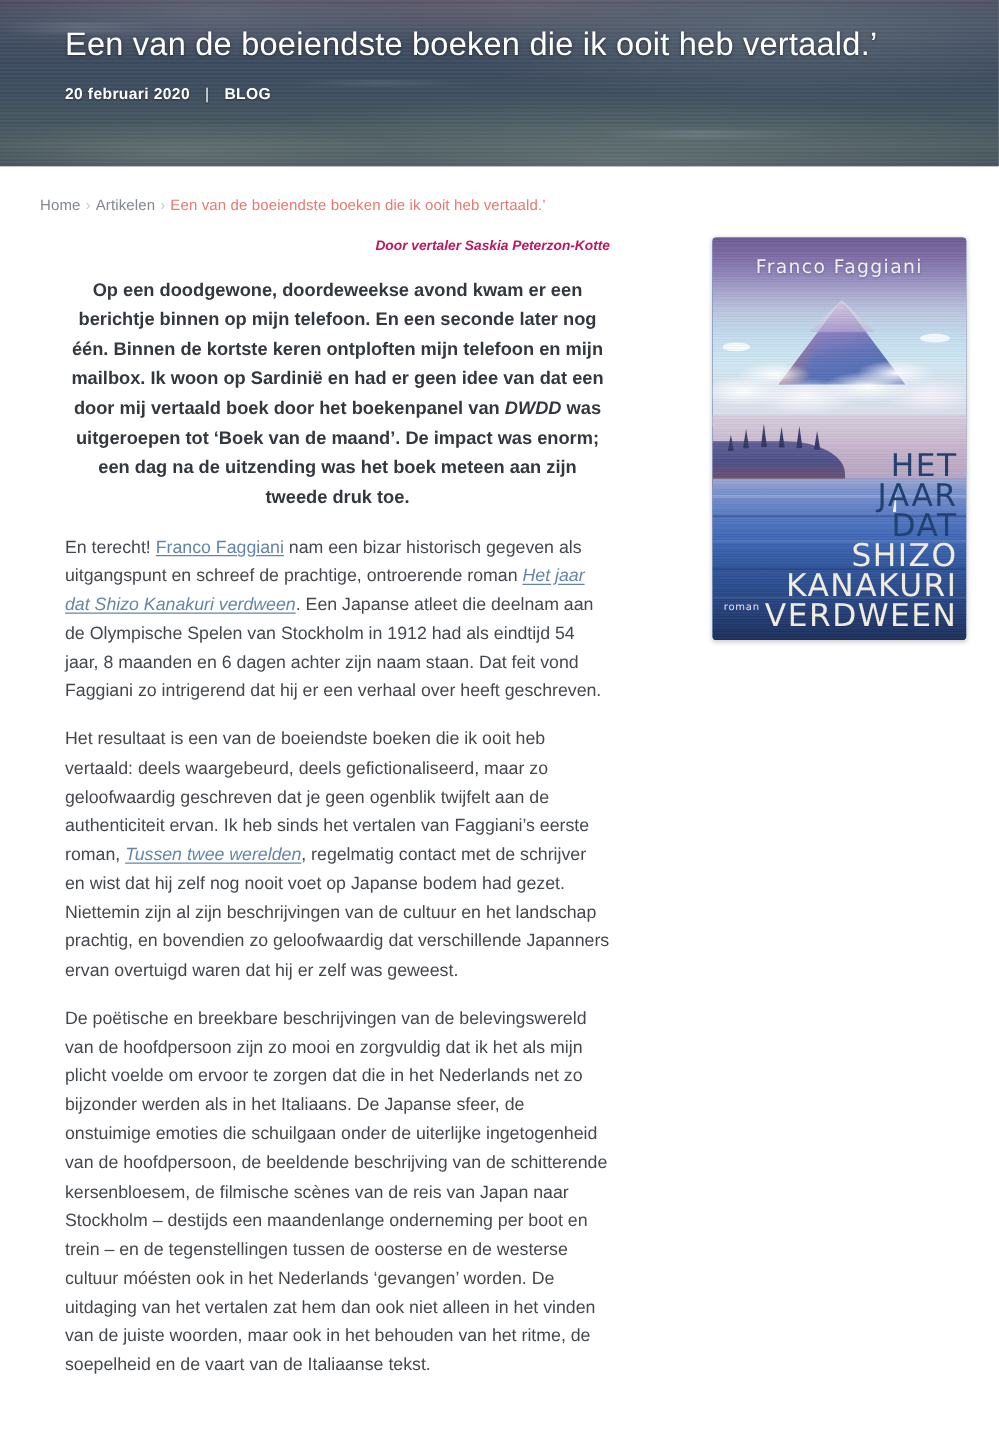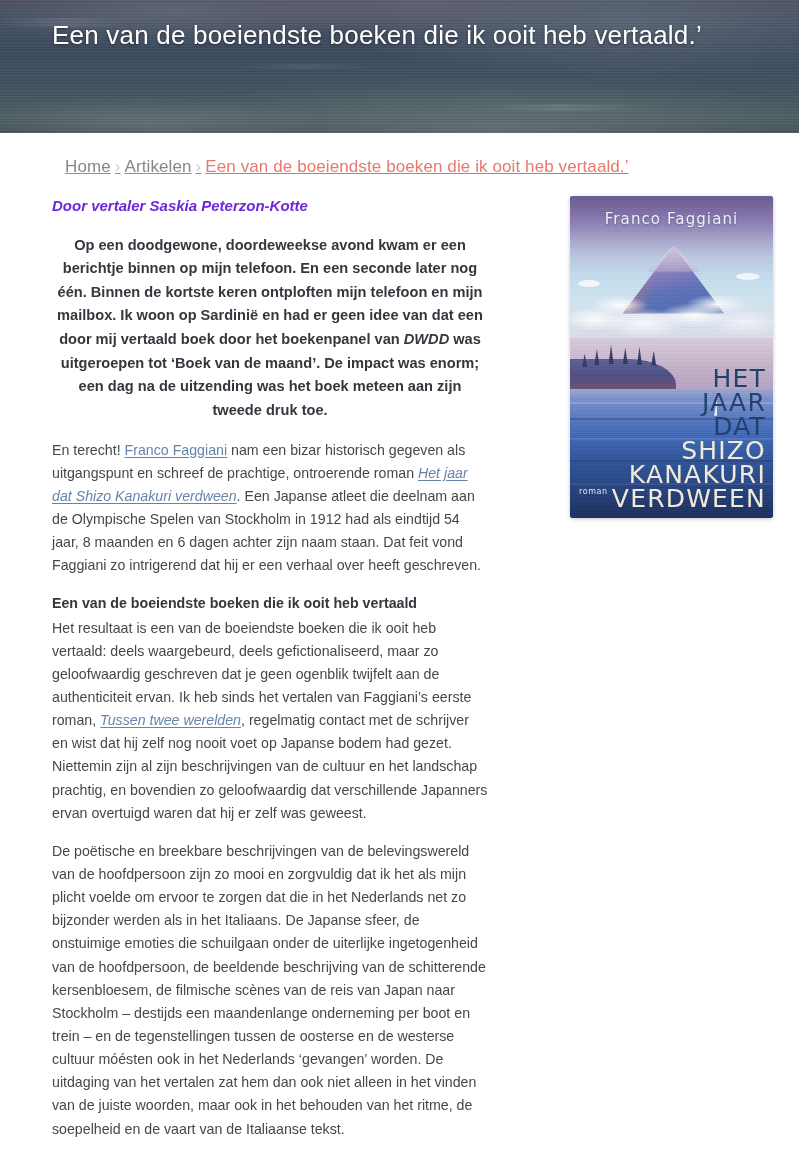--- a/index.html
+++ b/index.html
@@ -89,25 +89,24 @@
     text-shadow: 0 1px 2px rgba(0,0,0,.45);
   }
   .hero-meta .sep {
     display: inline-block;
     padding: 0 12px;
     font-weight: 400;
   }
 
   
   .breadcrumb {
-    padding: 24px 0 0 65px;
-    font-size: 17px;
+    padding: 24px 0 0 32px;
+    font-size: 12px;
     color: #8b9096;
     letter-spacing: .1px;
-    text-decoration: underline;
   }
   .breadcrumb a {
     color: #83888e;
     text-decoration: none;
   }
   .breadcrumb .chev {
     color: #c9ccd0;
     padding: 0 4px;
   }
   .breadcrumb .current { color: #e8796e; }
@@ -125,25 +124,26 @@
   .aside {
     flex: 1 1 auto;
     display: flex;
     justify-content: flex-start;
     padding-left: 82px;
     padding-top: 1px;
   }
 
   .byline {
     margin: 0 0 16px 0;
-    font-size: 15px;
+    font-size: 11px;
     font-weight: 700;
     font-style: italic;
-    color: #6d28d9;
+    color: #be185d;
     line-height: 1.5;
+    text-align: right;
   }
   .lead {
     margin: 0 0 16px 0;
     font-size: 14.6px;
     font-weight: 700;
     line-height: 1.62;
     color: #33383e;
     text-align: center;
   }
   .lead em { font-style: italic; }
@@ -313,38 +313,40 @@
 </style>
 </head>
 <body>
 
 <header class="hero">
   <div class="hero-bg"></div>
   <div class="hero-scan"></div>
   <div class="hero-streaks"></div>
   <div class="hero-inner">
     <h1 class="hero-title">Een van de boeiendste boeken die ik ooit heb vertaald.’</h1>
+    <div class="hero-meta">
+      <span>20 februari 2020</span><span class="sep">|</span><span>BLOG</span>
+    </div>
   </div>
 </header>
 
 <nav class="breadcrumb">
   <a href="#">Home</a><span class="chev">›</span><a href="#">Artikelen</a><span class="chev">›</span><span class="current">Een van de boeiendste boeken die ik ooit heb vertaald.’</span>
 </nav>
 
 <div class="page">
 
   <main class="content">
 
     <p class="byline">Door vertaler Saskia Peterzon-Kotte</p>
 
     <p class="lead"><span>Op een doodgewone, doordeweekse avond kwam er een berichtje binnen op mijn telefoon. En een seconde later nog één. Binnen de kortste keren ontploften mijn telefoon en mijn mailbox. Ik woon op Sardinië en had er geen idee van dat een door mij vertaald boek door het boekenpanel van </span><em>DWDD</em><span> was uitgeroepen tot ‘Boek van de maand’. De impact was enorm; een dag na de uitzending was het boek meteen aan zijn tweede druk toe.</span></p>
 
     <p class="body"><span>En terecht! </span><a class="inline" href="#">Franco Faggiani</a><span> nam een bizar historisch gegeven als uitgangspunt en schreef de prachtige, ontroerende roman </span><a class="inline ital" href="#">Het jaar dat Shizo Kanakuri verdween</a><span>. Een Japanse atleet die deelnam aan de Olympische Spelen van Stockholm in 1912 had als eindtijd 54 jaar, 8 maanden en 6 dagen achter zijn naam staan. Dat feit vond Faggiani zo intrigerend dat hij er een verhaal over heeft geschreven.</span></p>
 
-    <h3 class="sub">Een van de boeiendste boeken die ik ooit heb vertaald</h3>
     <p class="body"><span>Het resultaat is een van de boeiendste boeken die ik ooit heb vertaald: deels waargebeurd, deels gefictionaliseerd, maar zo geloofwaardig geschreven dat je geen ogenblik twijfelt aan de authenticiteit ervan. Ik heb sinds het vertalen van Faggiani’s eerste roman, </span><a class="inline ital" href="#">Tussen twee werelden</a><span>, regelmatig contact met de schrijver en wist dat hij zelf nog nooit voet op Japanse bodem had gezet. Niettemin zijn al zijn beschrijvingen van de cultuur en het landschap prachtig, en bovendien zo geloofwaardig dat verschillende Japanners ervan overtuigd waren dat hij er zelf was geweest.</span></p>
 
     <p class="body">De poëtische en breekbare beschrijvingen van de belevingswereld van de hoofdpersoon zijn zo mooi en zorgvuldig dat ik het als mijn plicht voelde om ervoor te zorgen dat die in het Nederlands net zo bijzonder werden als in het Italiaans. De Japanse sfeer, de onstuimige emoties die schuilgaan onder de uiterlijke ingetogenheid van de hoofdpersoon, de beeldende beschrijving van de schitterende kersenbloesem, de filmische scènes van de reis van Japan naar Stockholm – destijds een maandenlange onderneming per boot en trein – en de tegenstellingen tussen de oosterse en de westerse cultuur móésten ook in het Nederlands ‘gevangen’ worden. De uitdaging van het vertalen zat hem dan ook niet alleen in het vinden van de juiste woorden, maar ook in het behouden van het ritme, de soepelheid en de vaart van de Italiaanse tekst.</p>
 
   </main>
 
   <aside class="aside">
     <figure class="cover" style="margin:0;">
       <div class="cv-sky"></div>
       <div class="cv-mountain"></div>

